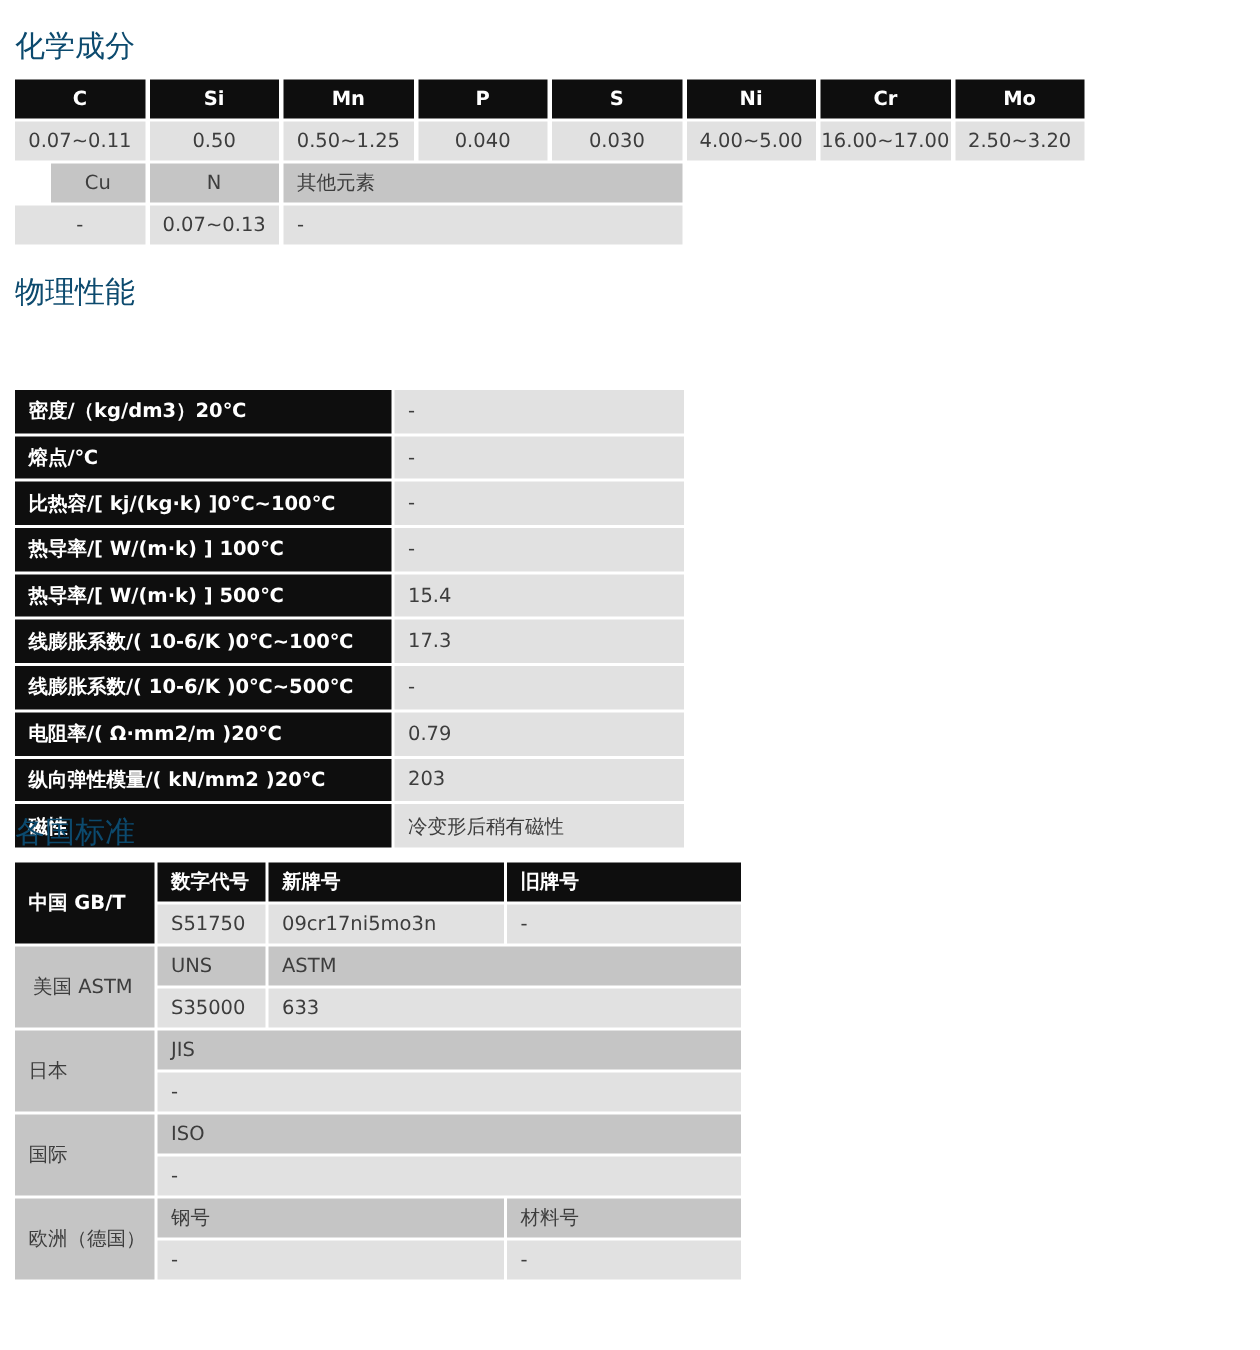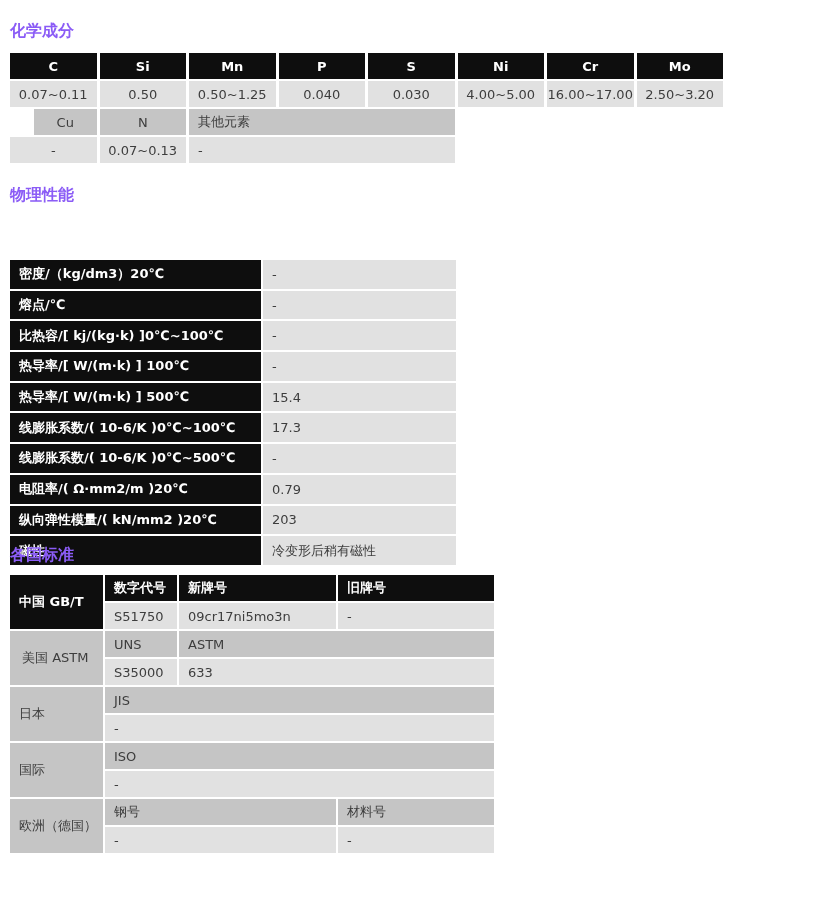--- a/index.html
+++ b/index.html
@@ -3,21 +3,21 @@
 <meta charset="utf-8">
 <style>
   html,body{margin:0;padding:0;background:#ffffff;}
   body{
     width:840px;height:900px;position:relative;
     font-family:"DejaVu Sans","Liberation Sans",sans-serif;
     color:#3d3d3d;
   }
   .sec-title{
     position:absolute;left:10px;
-    font-size:16px;font-weight:bold;color:#8b5cf6;line-height:19px;
+    font-size:20px;font-weight:normal;color:#0c4a6e;line-height:19px;
   }
   #chem-title{top:21px;}
   #phys-title{top:185px;}
   #std-title{top:545px;}
 
   .grid{position:absolute;left:10px;display:grid;}
 
   
   #chem-table{
     top:53px;width:713px;

